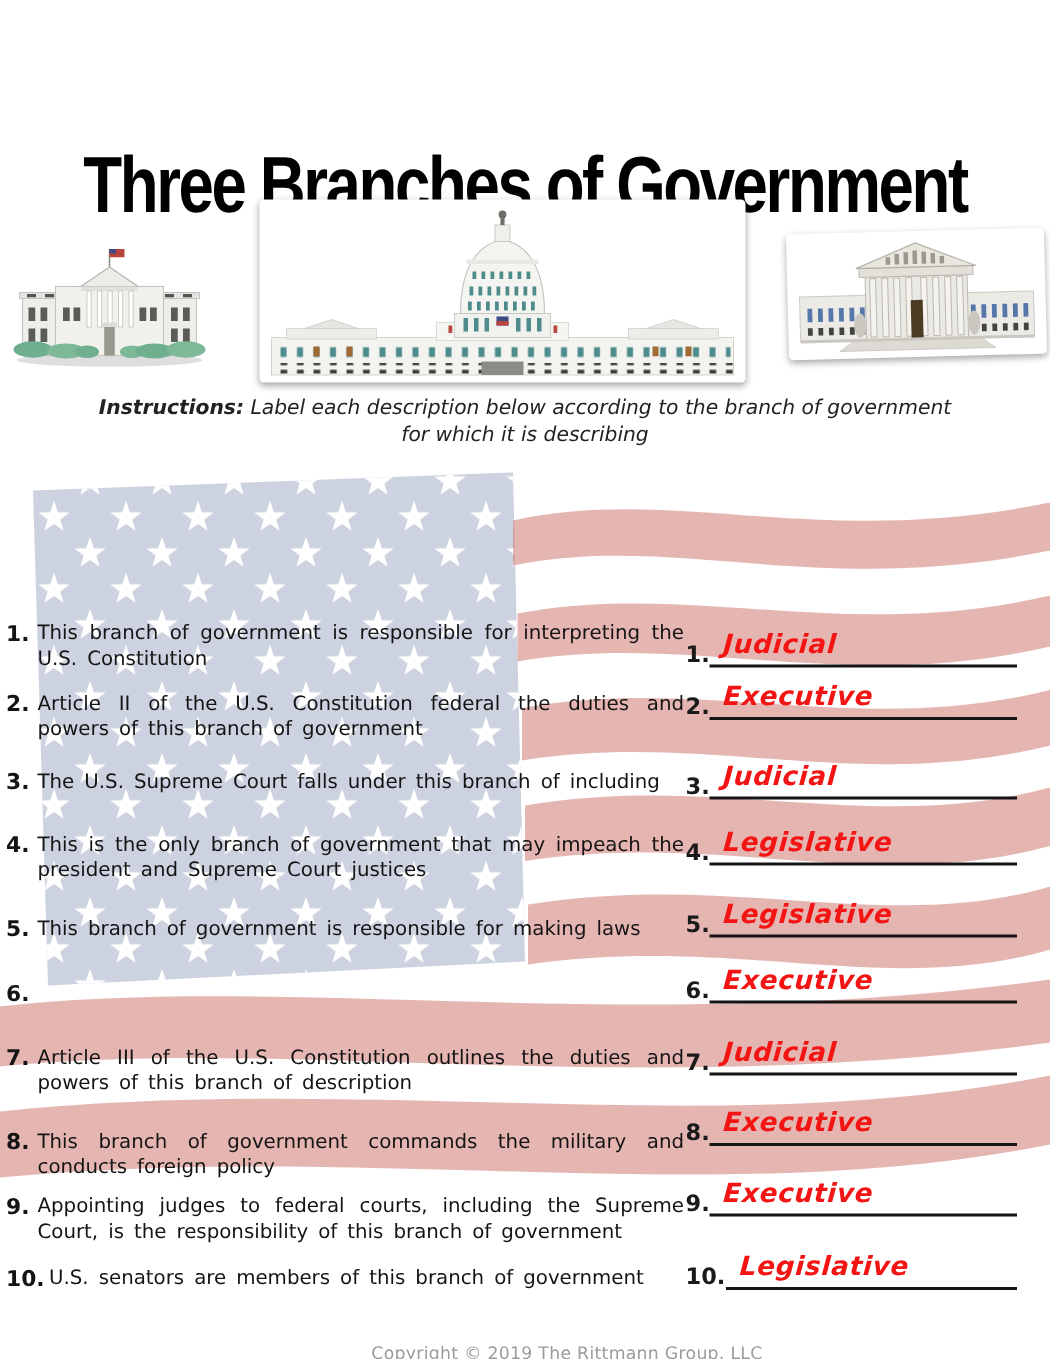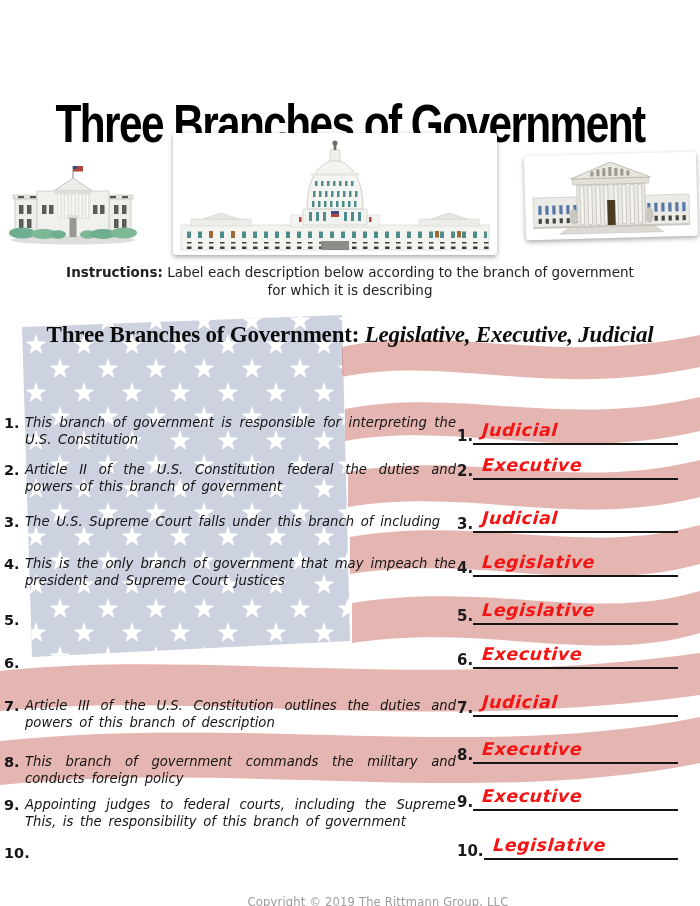--- a/index.html
+++ b/index.html
@@ -24,37 +24,37 @@
     box-shadow:0 2px 5px rgba(0,0,0,0.35);
   }
   .sc-card{
     left:525px;top:137px;width:172px;height:84px;background:#fff;border-radius:3px;
     box-shadow:0 2px 5px rgba(0,0,0,0.35);transform:rotate(-1.5deg);
   }
   .bld svg{display:block;width:100%;height:100%;}
   
   .instructions{
     position:absolute;top:246px;left:50%;transform:translateX(-50%);width:590px;
-    text-align:center;font-size:13.5px;line-height:1.35;color:#222;
+    text-align:center;font-style:italic;font-size:13.5px;line-height:1.35;color:#222;
   }
   .instructions .lbl{font-weight:bold;}
   
   .heading{
     position:absolute;top:305px;left:0;width:700px;text-align:center;white-space:nowrap;
     font-family:"Liberation Serif","DejaVu Serif",serif;font-weight:bold;font-size:23px;
     letter-spacing:-0.2px;color:#0c0c0c;
   }
   .heading .branches{font-style:italic;}
   
   .q{
     position:absolute;left:4px;width:452px;display:flex;align-items:flex-start;
     font-size:13.2px;line-height:1.32;color:#141414;
   }
   .qnum{font-weight:bold;font-size:14.5px;flex:0 0 auto;min-width:18px;font-style:normal;}
-  .qtext{flex:1;font-style:italic;text-align:justify;word-spacing:2.5px;padding-left:3px;}
+  .qtext{flex:1;text-align:justify;word-spacing:2.5px;padding-left:3px;}
   .a{
     position:absolute;left:457px;width:221px;height:35px;
     display:flex;align-items:flex-end;
   }
   .anum{font-weight:bold;font-size:15px;flex:0 0 auto;line-height:1;padding-bottom:1px;}
   .aline{
     flex:1;border-bottom:2.5px solid #151515;display:flex;align-items:flex-end;
     padding-left:9px;height:100%;
   }
   .aval{
@@ -298,60 +298,59 @@
 
       <polygon points="44,72 128,72 138,79 34,79" fill="#dcdad3" stroke="#c2c0b9" stroke-width="0.5"></polygon>
       <rect x="8" y="71" width="156" height="2" fill="#c9c7c0"></rect>
     </svg>
   </div>
 
   <div class="instructions">
     <span class="lbl">Instructions:</span><span> Label each description below according to the branch of government for which it is describing</span>
   </div>
 
-  <div class="heading">
-    <span>Three Branches of Government: </span><span class="branches">Legislative, Executive, Judicial</span>
-  </div>
 
   <div class="q" style="top:397px">
     <span class="qnum">1.</span>
     <span class="qtext">This branch of government is responsible for interpreting the U.S. Constitution</span>
   </div>
   <div class="q" style="top:444px">
     <span class="qnum">2.</span>
     <span class="qtext">Article II of the U.S. Constitution federal the duties and powers of this branch of government</span>
   </div>
   <div class="q" style="top:496px">
     <span class="qnum">3.</span>
     <span class="qtext">The U.S. Supreme Court falls under this branch of including</span>
   </div>
   <div class="q" style="top:538px">
     <span class="qnum">4.</span>
     <span class="qtext">This is the only branch of government that may impeach the president and Supreme Court justices</span>
   </div>
   <div class="q" style="top:594px">
     <span class="qnum">5.</span>
+    <span class="qtext">This branch of government is responsible for making laws</span>
   </div>
   <div class="q" style="top:637px">
     <span class="qnum">6.</span>
   </div>
   <div class="q" style="top:680px">
     <span class="qnum">7.</span>
     <span class="qtext">Article III of the U.S. Constitution outlines the duties and powers of this branch of description</span>
   </div>
   <div class="q" style="top:736px">
     <span class="qnum">8.</span>
     <span class="qtext">This branch of government commands the military and conducts foreign policy</span>
   </div>
   <div class="q" style="top:779px">
     <span class="qnum">9.</span>
-    <span class="qtext">Appointing judges to federal courts, including the Supreme This, is the responsibility of this branch of government</span>
+    <span class="qtext">Appointing judges to federal courts, including the Supreme Court, is the responsibility of this branch of government</span>
   </div>
   <div class="q" style="top:827px">
     <span class="qnum">10.</span>
+    <span class="qtext">U.S. senators are members of this branch of government</span>
   </div>
 
   <div class="a" style="top:393px">
     <span class="anum">1.</span>
     <div class="aline">
       <span class="aval">Judicial</span>
     </div>
   </div>
   <div class="a" style="top:428px">
     <span class="anum">2.</span>

